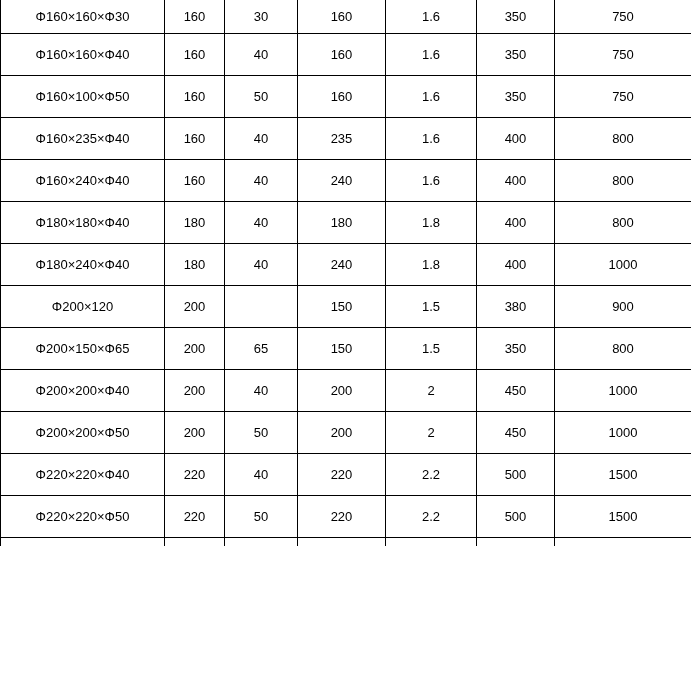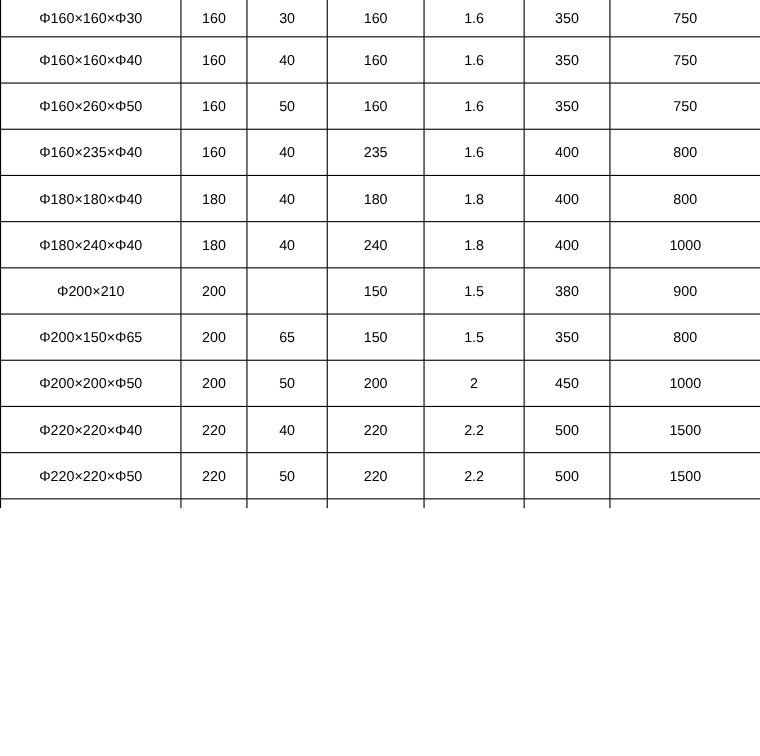--- a/index.html
+++ b/index.html
@@ -90,33 +90,42 @@
       <tr>
         <td class="model">Φ160×160×Φ40</td>
         <td class="num">160</td>
         <td class="num">40</td>
         <td class="num">160</td>
         <td class="num">1.6</td>
         <td class="num">350</td>
         <td class="num">750</td>
       </tr>
       <tr>
-        <td class="model">Φ160×260×Φ50</td>
+        <td class="model">Φ160×100×Φ50</td>
         <td class="num">160</td>
         <td class="num">50</td>
         <td class="num">160</td>
         <td class="num">1.6</td>
         <td class="num">350</td>
         <td class="num">750</td>
       </tr>
       <tr>
         <td class="model">Φ160×235×Φ40</td>
         <td class="num">160</td>
         <td class="num">40</td>
         <td class="num">235</td>
+        <td class="num">1.6</td>
+        <td class="num">400</td>
+        <td class="num">800</td>
+      </tr>
+      <tr>
+        <td class="model">Φ160×240×Φ40</td>
+        <td class="num">160</td>
+        <td class="num">40</td>
+        <td class="num">240</td>
         <td class="num">1.6</td>
         <td class="num">400</td>
         <td class="num">800</td>
       </tr>
       <tr>
         <td class="model">Φ180×180×Φ40</td>
         <td class="num">180</td>
         <td class="num">40</td>
         <td class="num">180</td>
         <td class="num">1.8</td>
@@ -126,36 +135,45 @@
       <tr>
         <td class="model">Φ180×240×Φ40</td>
         <td class="num">180</td>
         <td class="num">40</td>
         <td class="num">240</td>
         <td class="num">1.8</td>
         <td class="num">400</td>
         <td class="num">1000</td>
       </tr>
       <tr>
-        <td class="model">Φ200×210</td>
+        <td class="model">Φ200×120</td>
         <td class="num">200</td>
         <td class="num"></td>
         <td class="num">150</td>
         <td class="num">1.5</td>
         <td class="num">380</td>
         <td class="num">900</td>
       </tr>
       <tr>
         <td class="model">Φ200×150×Φ65</td>
         <td class="num">200</td>
         <td class="num">65</td>
         <td class="num">150</td>
         <td class="num">1.5</td>
         <td class="num">350</td>
         <td class="num">800</td>
+      </tr>
+      <tr>
+        <td class="model">Φ200×200×Φ40</td>
+        <td class="num">200</td>
+        <td class="num">40</td>
+        <td class="num">200</td>
+        <td class="num">2</td>
+        <td class="num">450</td>
+        <td class="num">1000</td>
       </tr>
       <tr>
         <td class="model">Φ200×200×Φ50</td>
         <td class="num">200</td>
         <td class="num">50</td>
         <td class="num">200</td>
         <td class="num">2</td>
         <td class="num">450</td>
         <td class="num">1000</td>
       </tr>

